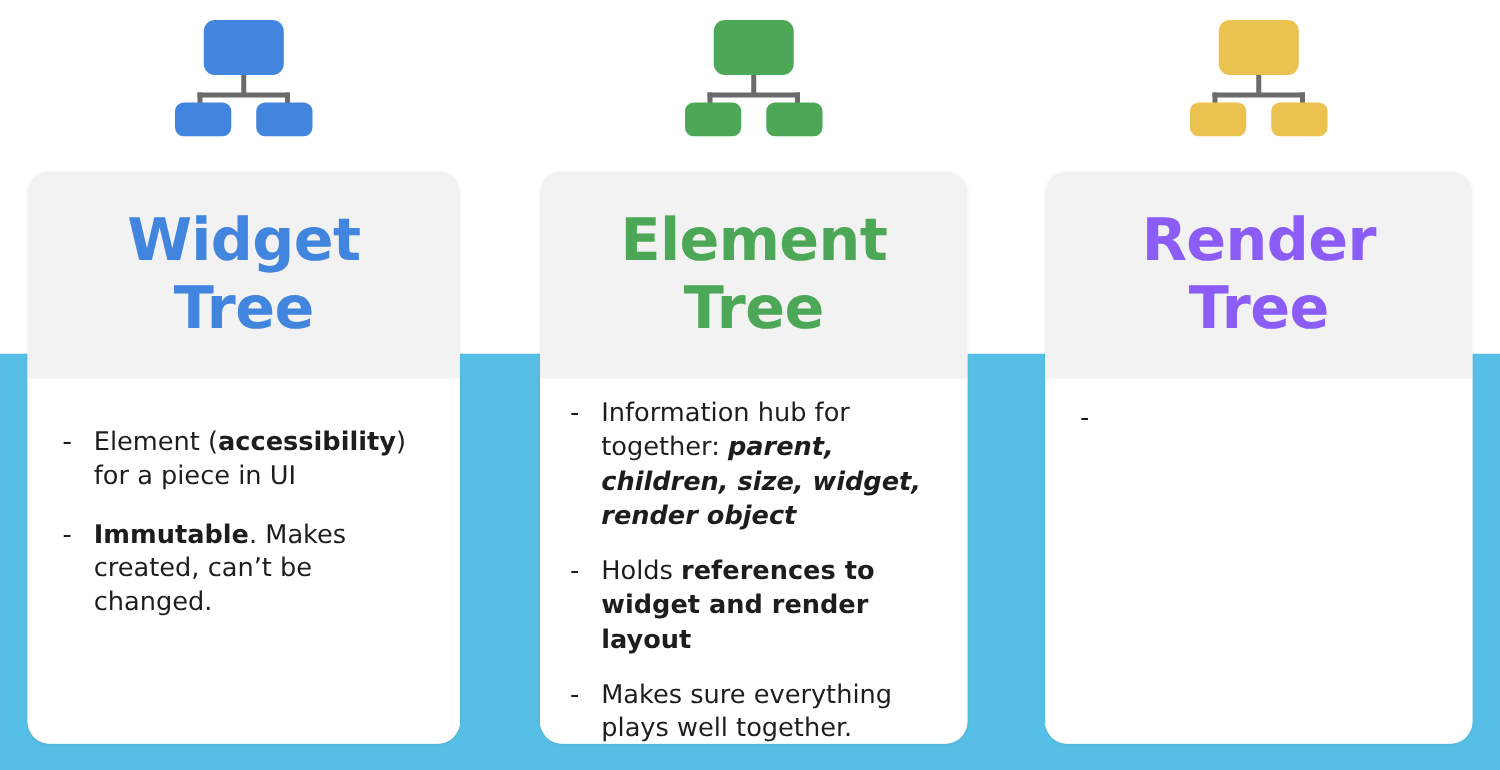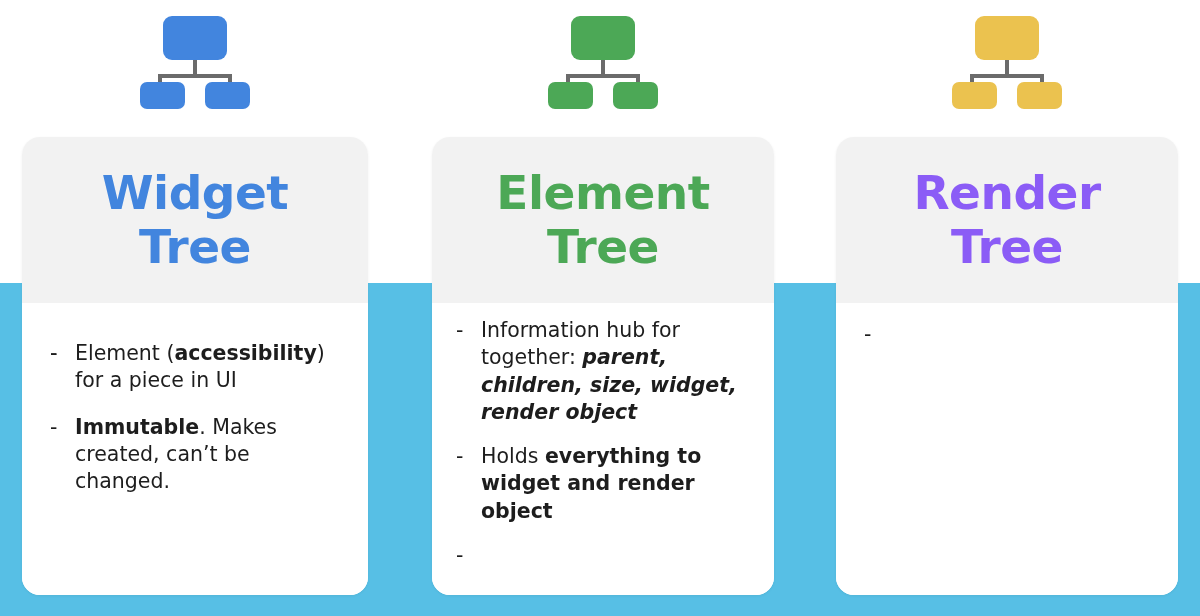--- a/index.html
+++ b/index.html
@@ -173,22 +173,22 @@
       <div class="card">
         <div class="card-header">
           <h2 class="card-title" style="color: rgb(76, 168, 86);">
             <span class="t-line">Element</span>
             <span class="t-line">Tree</span>
           </h2>
         </div>
         <div class="card-body">
           <ul class="bullets">
             <li><span class="dash">-</span><span>Information hub for together: </span><i>parent, children, size, widget, render object</i></li>
-            <li><span class="dash">-</span><span>Holds </span><b>everything to widget and render object</b></li>
-            <li><span class="dash">-</span></li>
+            <li><span class="dash">-</span><span>Holds </span><b>references to widget and render layout</b></li>
+            <li><span class="dash">-</span><span>Makes sure everything plays well together.</span></li>
           </ul>
         </div>
       </div>
     </div>
     <div class="column c2">
       <div class="icon-wrap">
         <svg width="118" height="100" viewBox="0 0 118 100" class="tree-icon">
           <rect x="57" y="45" width="4" height="20" fill="#6b6b6b"></rect>
           <rect x="22" y="62" width="74" height="4" fill="#6b6b6b"></rect>
           <rect x="22" y="62" width="4" height="12" fill="#6b6b6b"></rect>

